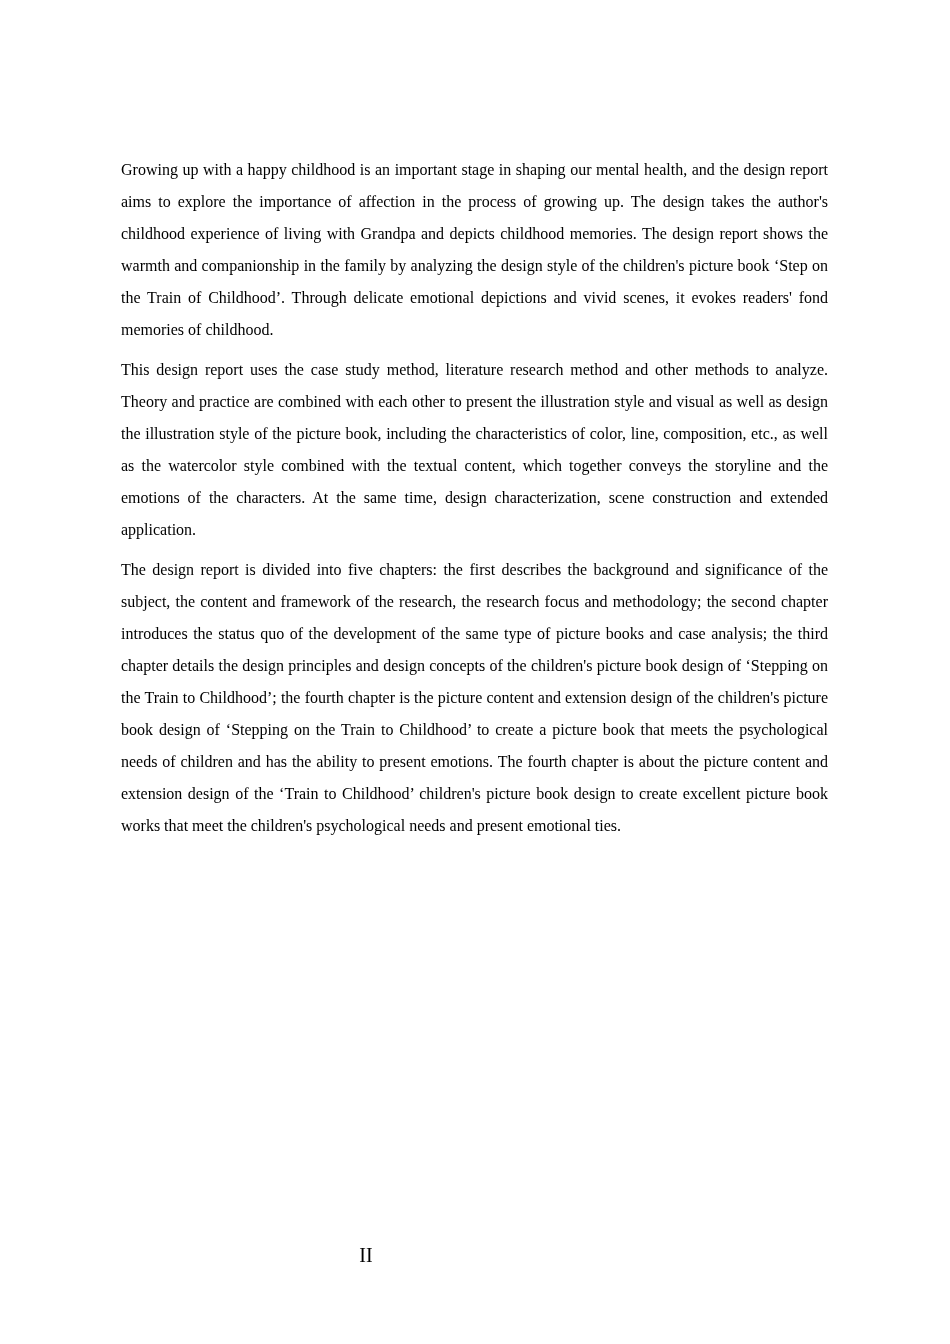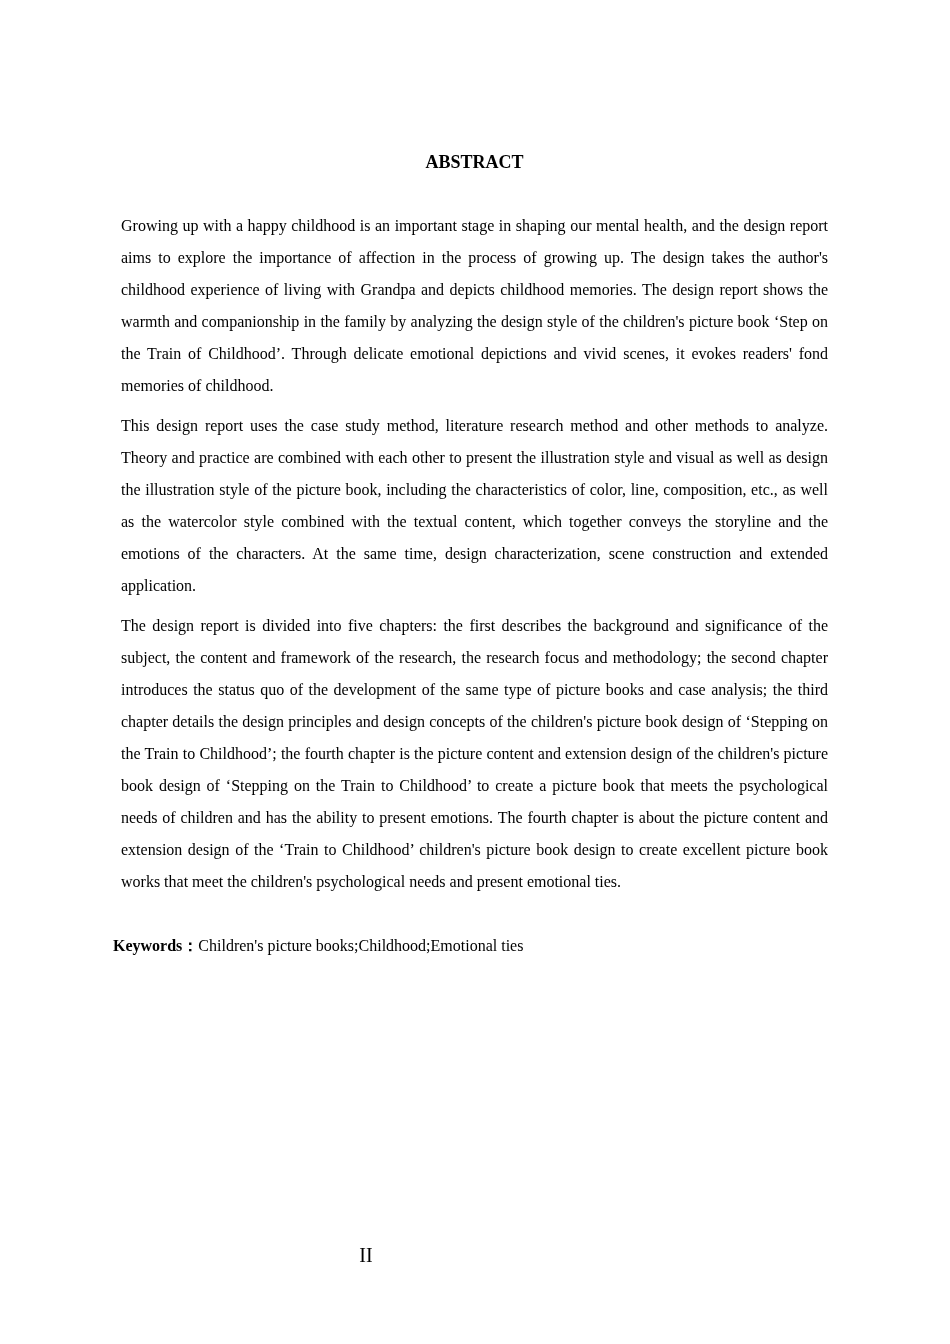--- a/index.html
+++ b/index.html
@@ -52,28 +52,24 @@
     font-size: 20px;
     line-height: 32px;
   }
 </style>
 </head>
 <body>
 
 <div class="page">
   <div class="content">
 
-    <h1 class="doc-title">ABSTRACT</h1>
 
     <div class="body-text">
       <p>Growing up with a happy childhood is an important stage in shaping our mental health, and the design report aims to explore the importance of affection in the process of growing up. The design takes the author's childhood experience of living with Grandpa and depicts childhood memories. The design report shows the warmth and companionship in the family by analyzing the design style of the children's picture book ‘Step on the Train of Childhood’. Through delicate emotional depictions and vivid scenes, it evokes readers' fond memories of childhood.</p>
       <p>This design report uses the case study method, literature research method and other methods to analyze. Theory and practice are combined with each other to present the illustration style and visual as well as design the illustration style of the picture book, including the characteristics of color, line, composition, etc., as well as the watercolor style combined with the textual content, which together conveys the storyline and the emotions of the characters. At the same time, design characterization, scene construction and extended application.</p>
       <p>The design report is divided into five chapters: the first describes the background and significance of the subject, the content and framework of the research, the research focus and methodology; the second chapter introduces the status quo of the development of the same type of picture books and case analysis; the third chapter details the design principles and design concepts of the children's picture book design of ‘Stepping on the Train to Childhood’; the fourth chapter is the picture content and extension design of the children's picture book design of ‘Stepping on the Train to Childhood’ to create a picture book that meets the psychological needs of children and has the ability to present emotions. The fourth chapter is about the picture content and extension design of the ‘Train to Childhood’ children's picture book design to create excellent picture book works that meet the children's psychological needs and present emotional ties.</p>
     </div>
 
-    <div class="keywords-line">
-      <span class="kw-bold">Keywords</span><span class="kw-bold">：</span><span>Children's picture books;Childhood;Emotional ties</span>
-    </div>
 
   </div>
 
   <div class="page-footer">II</div>
 </div>
 
 </body></html>

